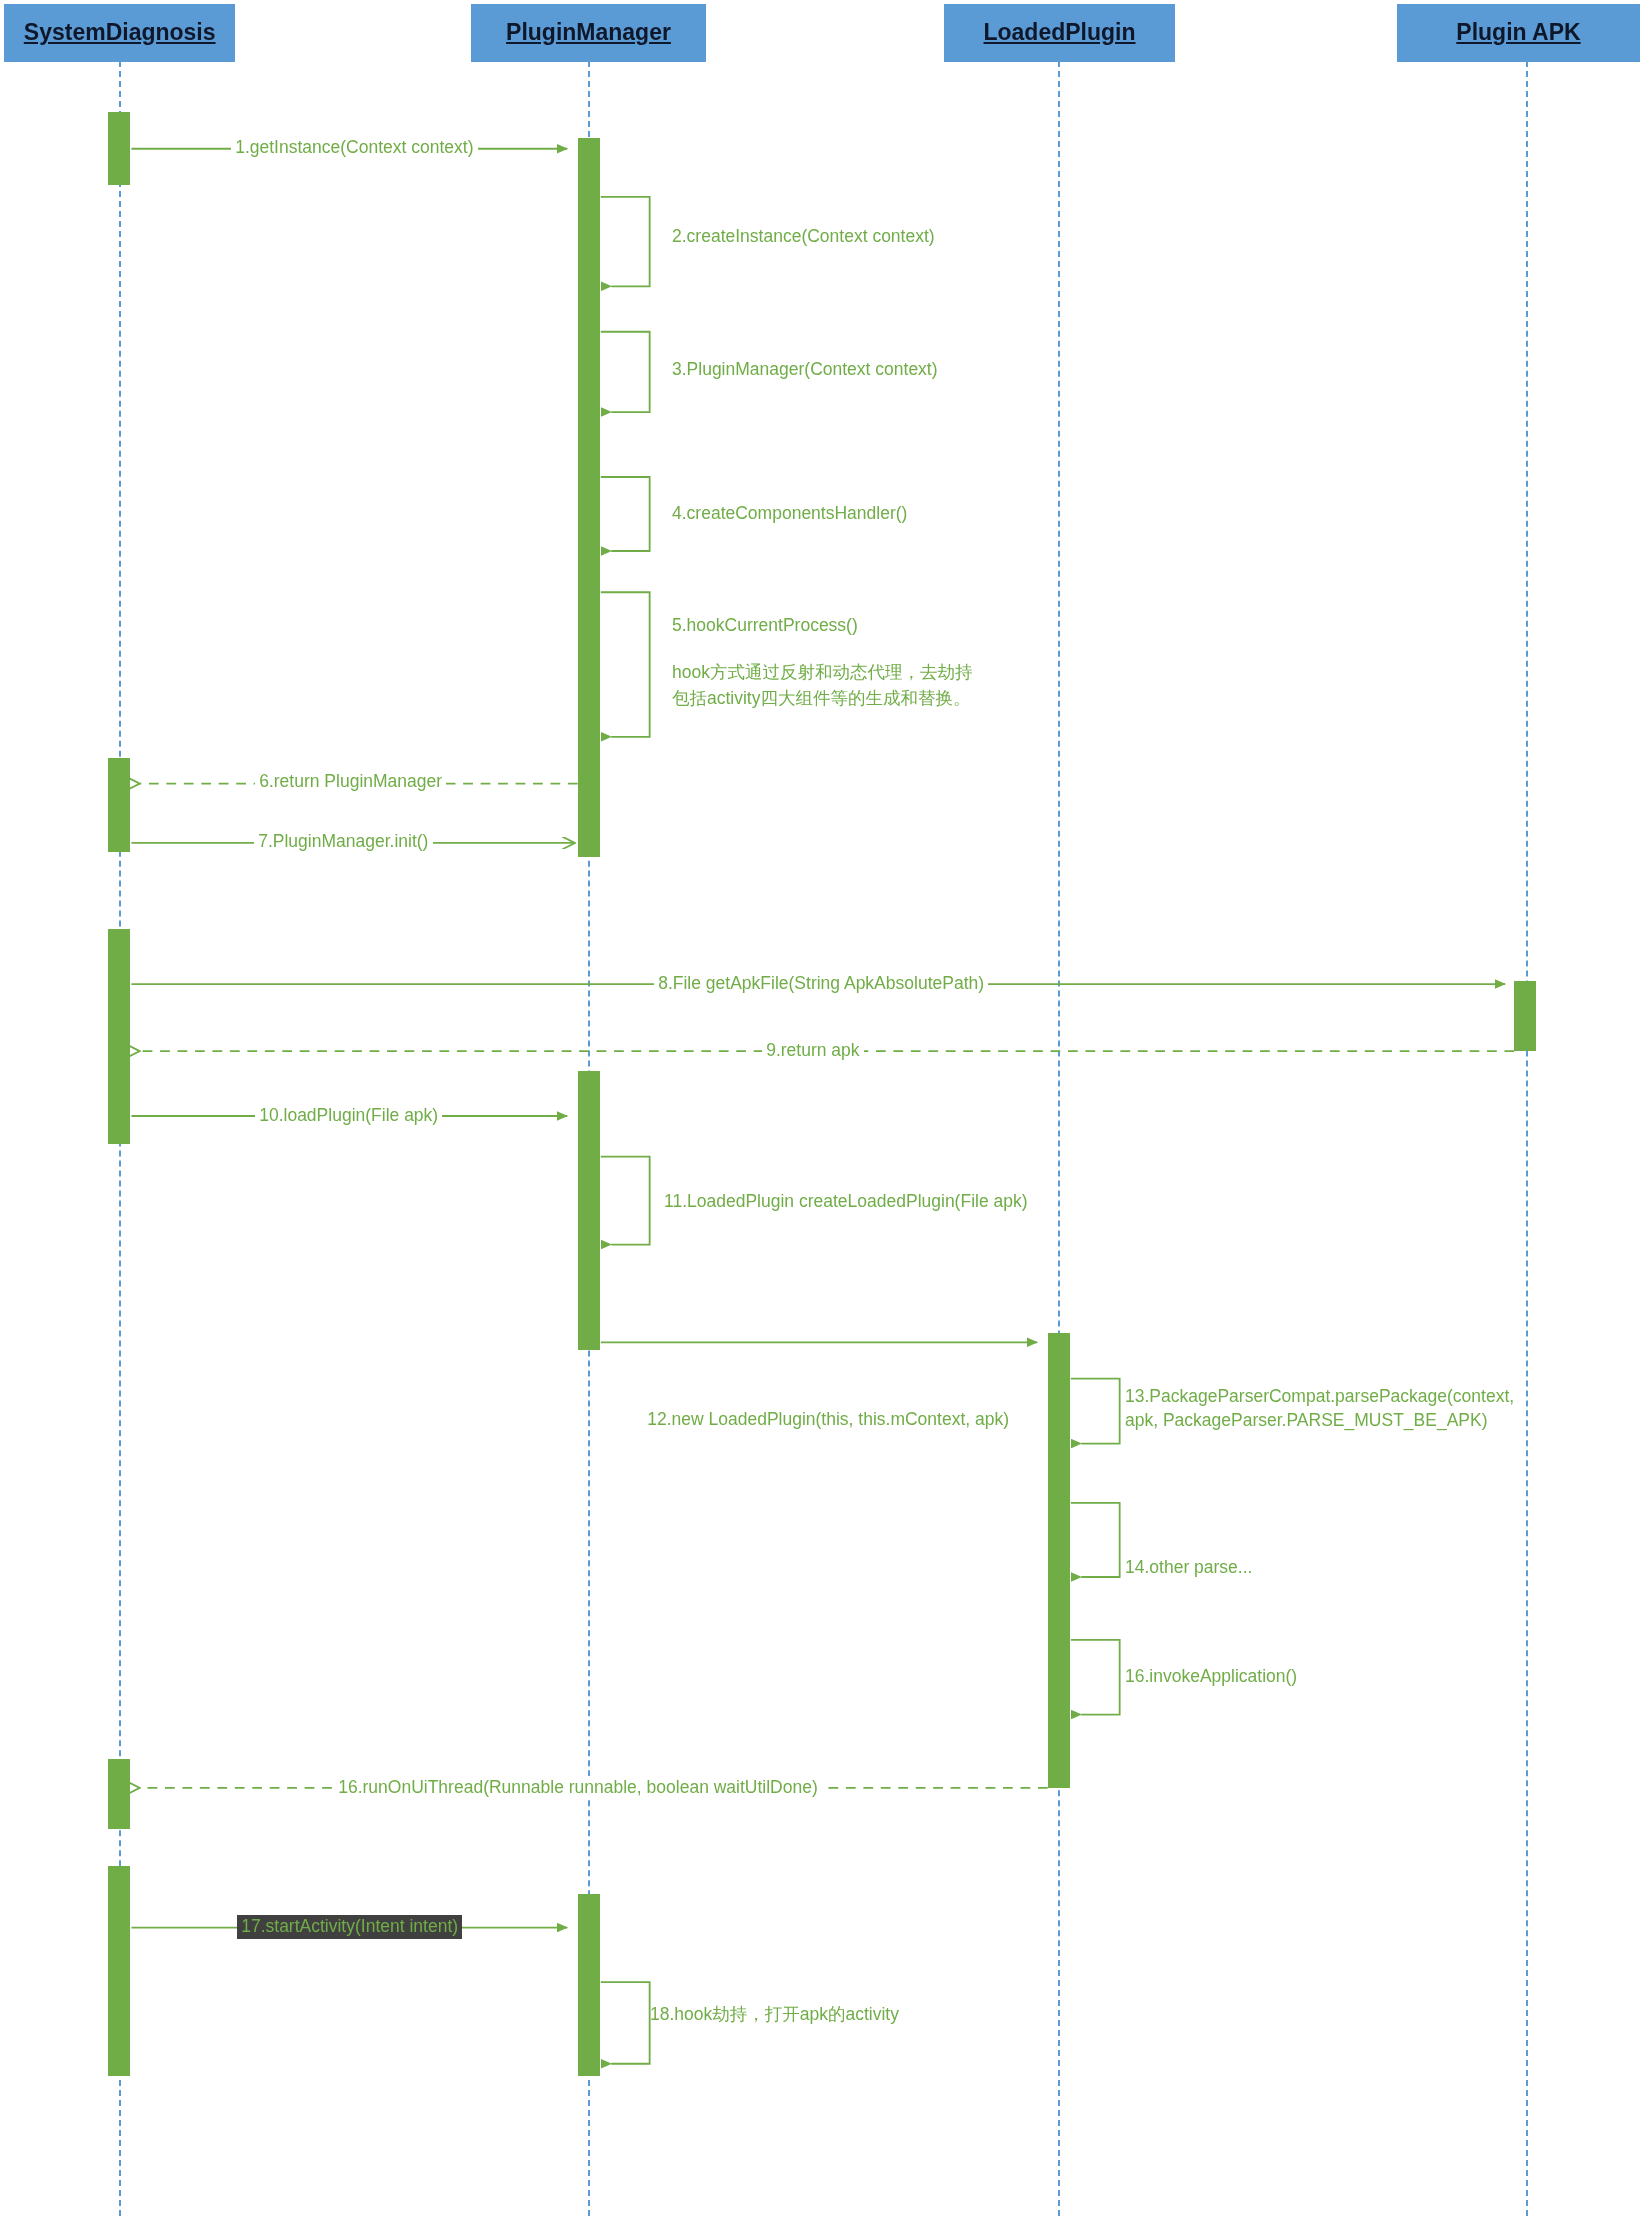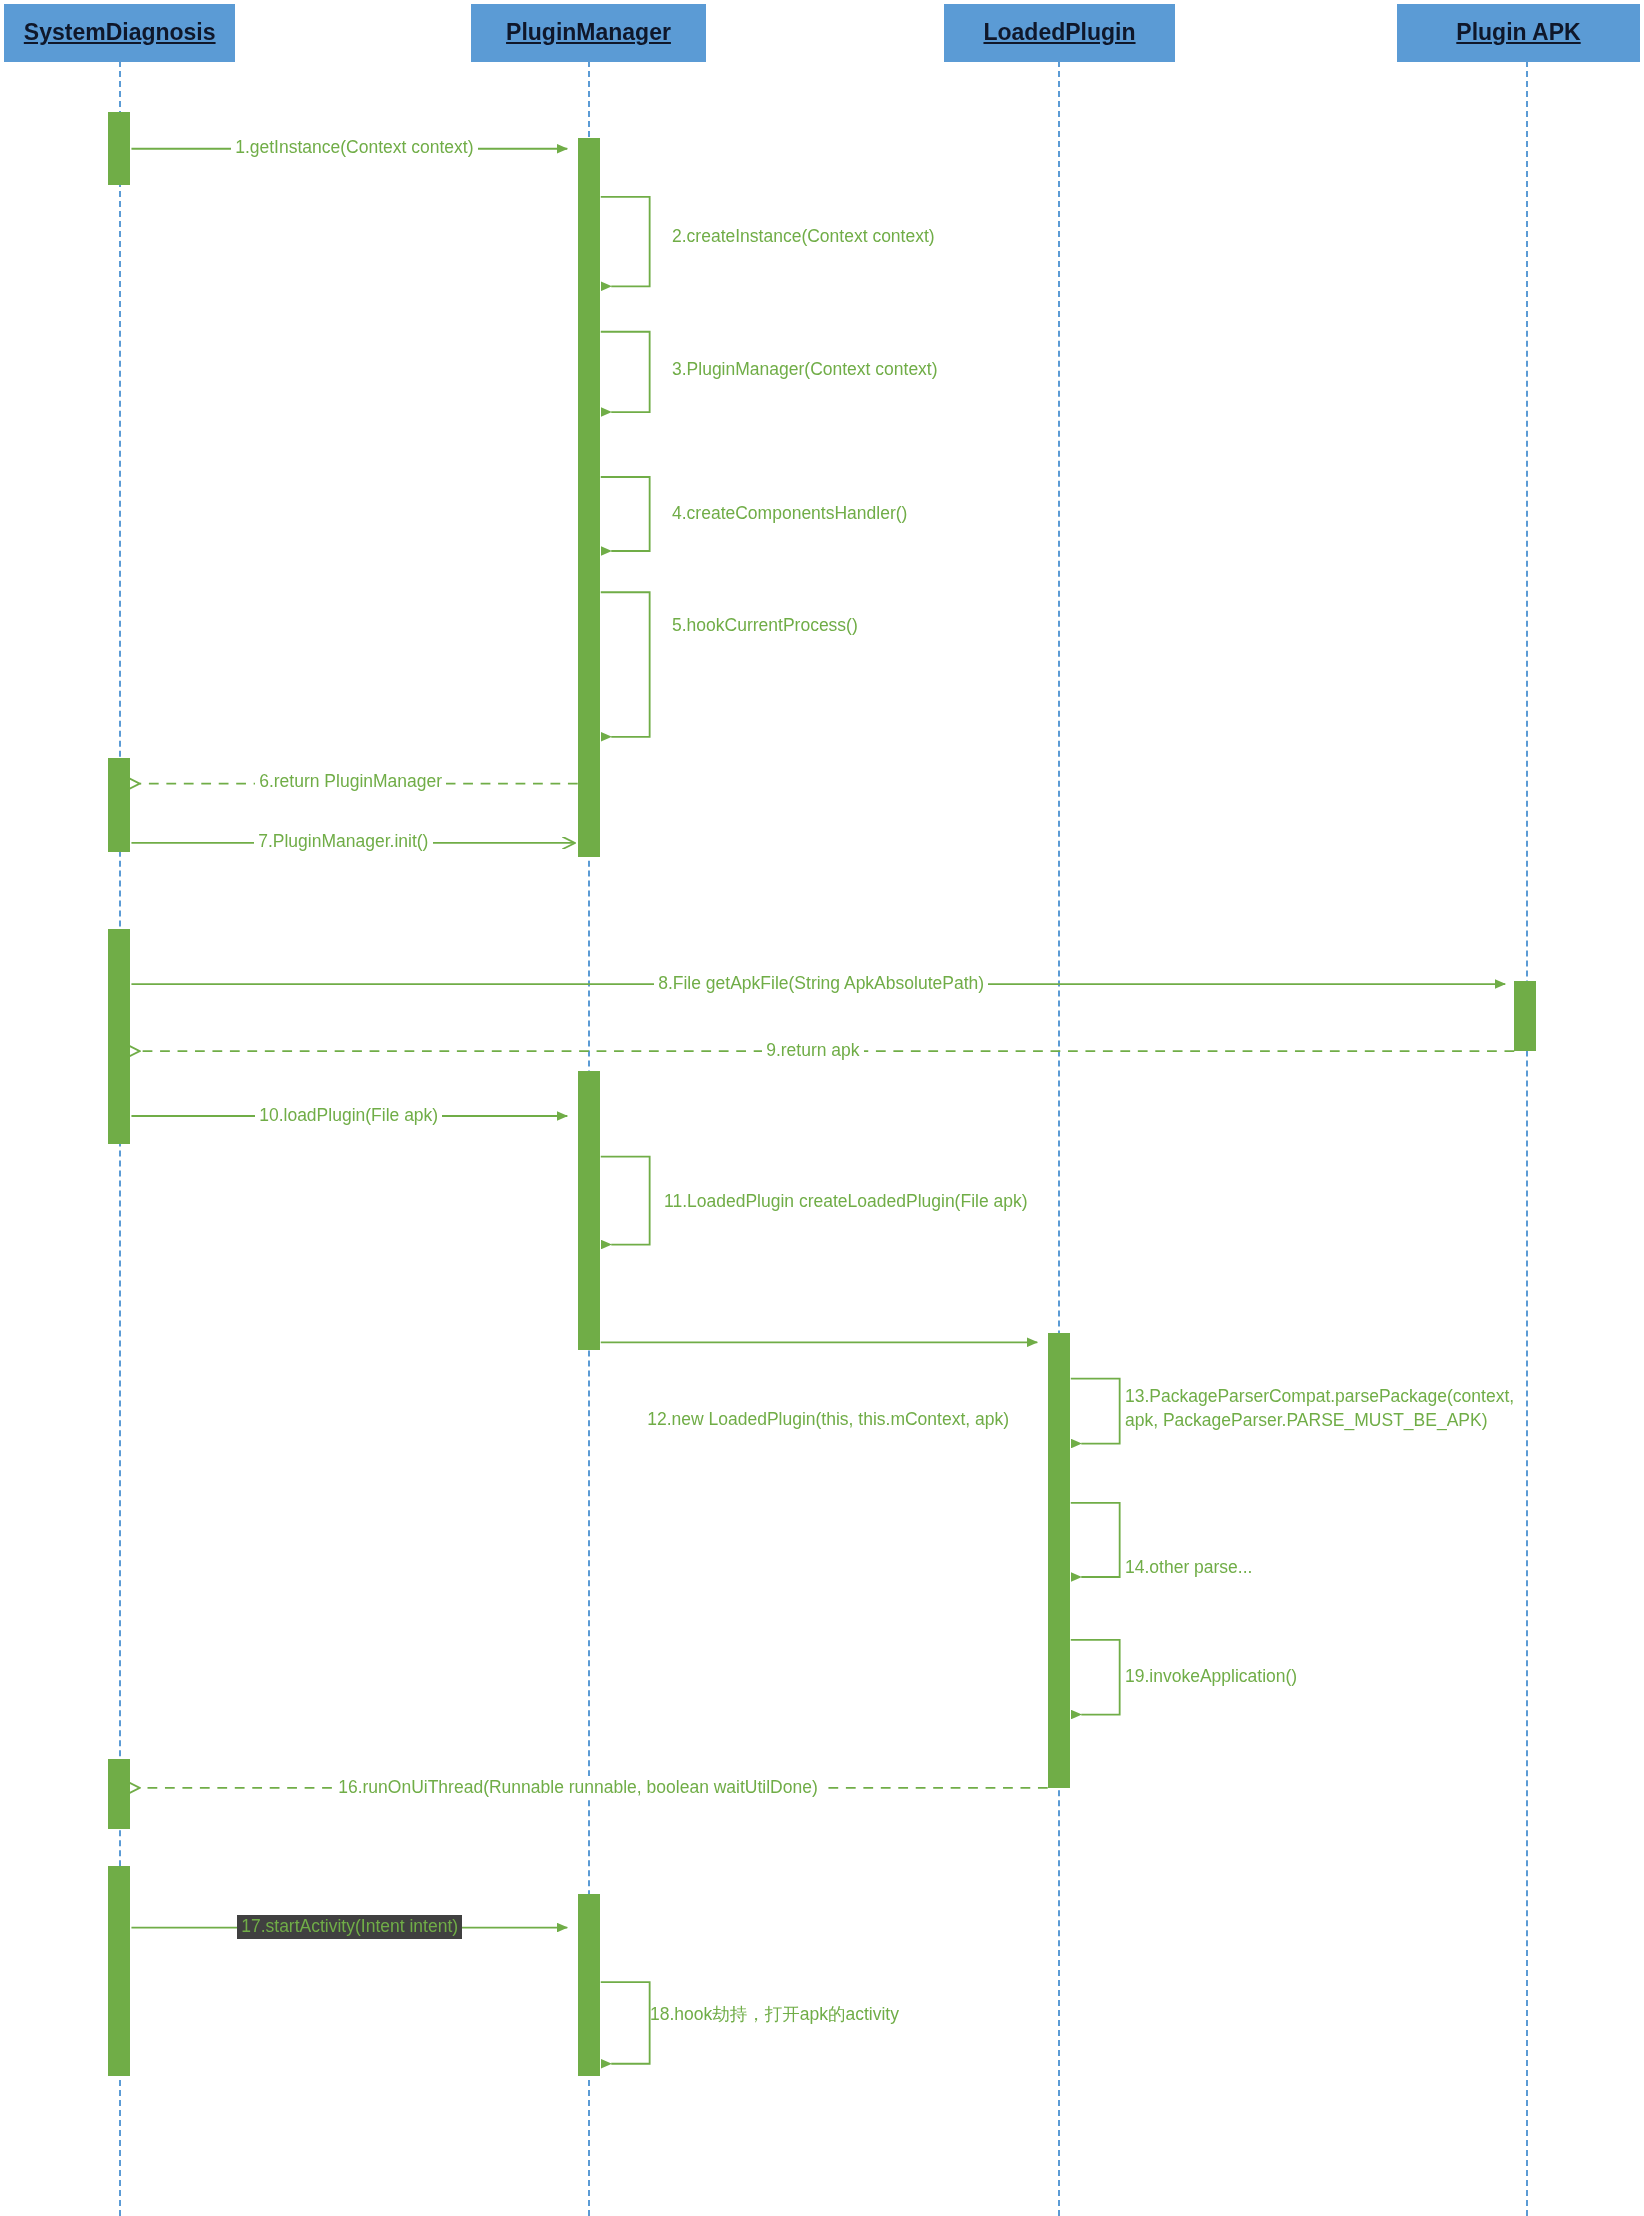--- a/index.html
+++ b/index.html
@@ -162,40 +162,42 @@
   <div class="msg-label" style="left:231px; top:136px; background:#fff; padding:0 4.2px;">1.getInstance(Context context)</div>
 
   <div class="msg-label" style="left:672px; top:225px;">2.createInstance(Context context)</div>
 
   <div class="msg-label" style="left:672px; top:358px;">3.PluginManager(Context context)</div>
 
   <div class="msg-label" style="left:672px; top:502px;">4.createComponentsHandler()</div>
 
   <div class="msg-label" style="left:672px; top:614px;">5.hookCurrentProcess()</div>
 
+  <div class="note-label" style="left:672px; top:659px; width:391px;">hook方式通过反射和动态代理，去劫持
+包括activity四大组件等的生成和替换。</div>
 
   <div class="msg-label" style="left:255px; top:770px; background:#fff; padding:0 4.2px;">6.return PluginManager</div>
 
   <div class="msg-label" style="left:254px; top:830px; background:#fff; padding:0 4.2px;">7.PluginManager.init()</div>
 
   <div class="msg-label" style="left:654px; top:972px; background:#fff; padding:0 4.2px;">8.File getApkFile(String ApkAbsolutePath)</div>
 
   <div class="msg-label" style="left:762px; top:1039px; background:#fff; padding:0 4.2px;">9.return apk</div>
 
   <div class="msg-label" style="left:255px; top:1104px; background:#fff; padding:0 4.2px;">10.loadPlugin(File apk)</div>
 
   <div class="msg-label" style="left:664px; top:1190px;">11.LoadedPlugin createLoadedPlugin(File apk)</div>
 
   <div class="msg-label" style="left:643px; top:1368px; background:#fff; padding:0 4.2px;margin-top:40px;">12.new LoadedPlugin(this, this.mContext, apk)</div>
 
   <div class="msg-label wrap" style="left:1125px; top:1385px; width:405px;">13.PackageParserCompat.parsePackage(context, apk, PackageParser.PARSE_MUST_BE_APK)</div>
 
   <div class="msg-label" style="left:1125px; top:1528px;margin-top:28px;">14.other parse...</div>
 
-  <div class="msg-label" style="left:1125px; top:1665px;">19.invokeApplication()</div>
+  <div class="msg-label" style="left:1125px; top:1665px;">16.invokeApplication()</div>
 
   <div class="msg-label" style="left:334px; top:1776px; background:#fff; padding:0 4.2px;">16.runOnUiThread(Runnable runnable, boolean waitUtilDone)</div>
 
   <div class="msg-label" style="left:237px; top:1915px; background:#404040; padding:0 4.2px;">17.startActivity(Intent intent)</div>
 
   <div class="msg-label" style="left:650px; top:2003px;">18.hook劫持，打开apk的activity</div>
 
 </div>
 
 

